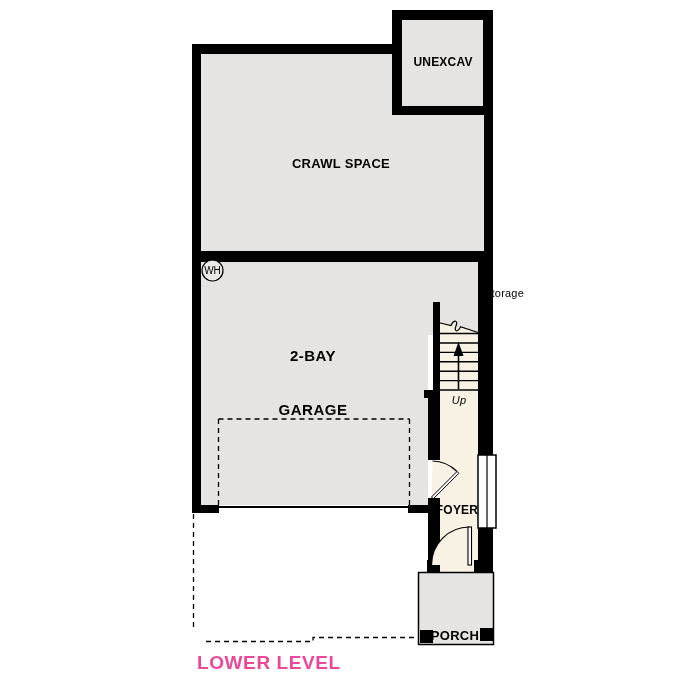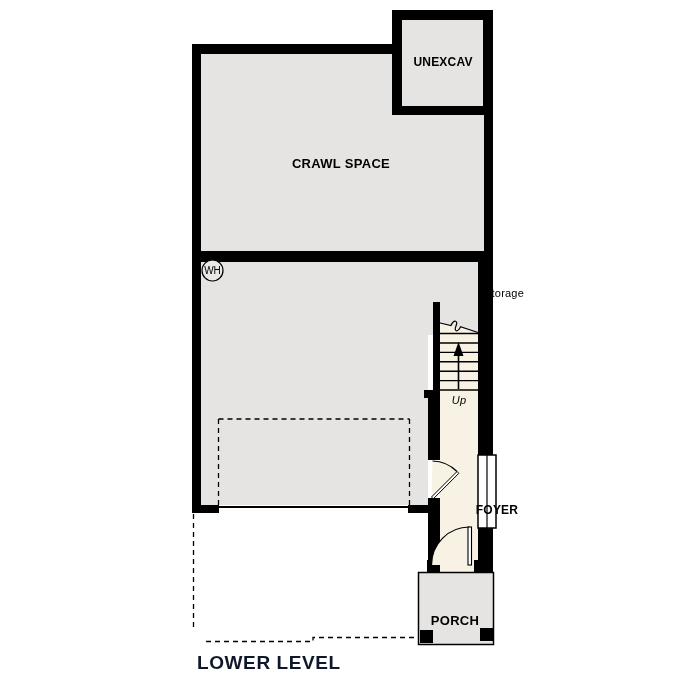--- a/index.html
+++ b/index.html
@@ -16,27 +16,27 @@
     transform:translate(-50%,-50%);
     color:#000;
     white-space:pre;
     text-align:center;
     line-height:1.2;
   }
   .room-lbl{font-weight:bold;font-size:13px;letter-spacing:.3px;margin-top:13px;}
   .small-lbl{font-weight:normal;font-size:11px;letter-spacing:.2px;}
   .garage-lbl{font-weight:bold;font-size:15px;letter-spacing:.5px;line-height:18px;}
   .unexcav-lbl{font-weight:bold;font-size:12px;letter-spacing:.2px;}
-  .foyer-lbl{font-weight:bold;font-size:12px;letter-spacing:.2px;margin-left:40px;}
+  .foyer-lbl{font-weight:bold;font-size:12px;letter-spacing:.2px;}
   .wh-lbl{font-weight:normal;font-size:10px;letter-spacing:0;}
   .title-lbl{
     position:absolute;
     left:197px;top:652px;
     transform:none;
-    font-weight:bold;font-size:19px;letter-spacing:.6px;color:#0f172a;
+    font-weight:bold;font-size:19px;letter-spacing:.6px;color:#ec4899;
   }
 </style>
 </head>
 <body>
 
 <div class="plan">
 
   <svg width="687" height="687" viewBox="0 0 687 687">
 
     <g>
@@ -111,21 +111,25 @@
       <rect x="478" y="455" width="18" height="73" fill="#fff" stroke="#000" stroke-width="1.5"></rect>
       <line x1="487" y1="455" x2="487" y2="528" stroke="#000" stroke-width="1.2"></line>
     </g>
 
     <circle cx="212.5" cy="270.5" r="10.5" fill="#e9e8e6" stroke="#000" stroke-width="1.2"></circle>
   </svg>
 
   <div class="lbl unexcav-lbl" style="left:443px;top:62px;">UNEXCAV</div>
   <div class="lbl room-lbl" style="left:341px;top:151px;">CRAWL SPACE</div>
 
+  <div class="lbl garage-lbl" style="left:313px;top:383px;">
+    <span style="display:block">2-BAY</span>
+    <span style="display:block">GARAGE</span>
+  </div>
 
   <div class="lbl small-lbl" style="left:459px;top:294px;margin-left:45px;">Storage</div>
   <div class="lbl small-lbl" style="left:459px;top:401px;font-style:italic;">Up</div>
   <div class="lbl foyer-lbl" style="left:457px;top:510px;">FOYER</div>
-  <div class="lbl room-lbl" style="left:455px;top:608px;">PORCH</div>
+  <div class="lbl room-lbl" style="left:455px;top:623px;">PORCH</div>
   <div class="lbl wh-lbl" style="left:212.5px;top:270.5px;">WH</div>
 
   <div class="title-lbl">LOWER LEVEL</div>
 </div>
 
 </body></html>

